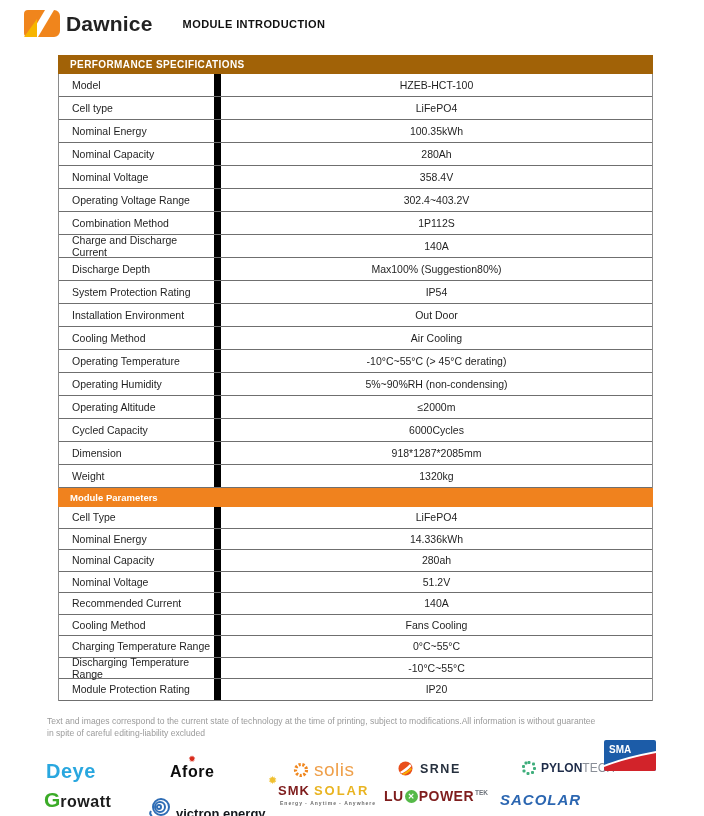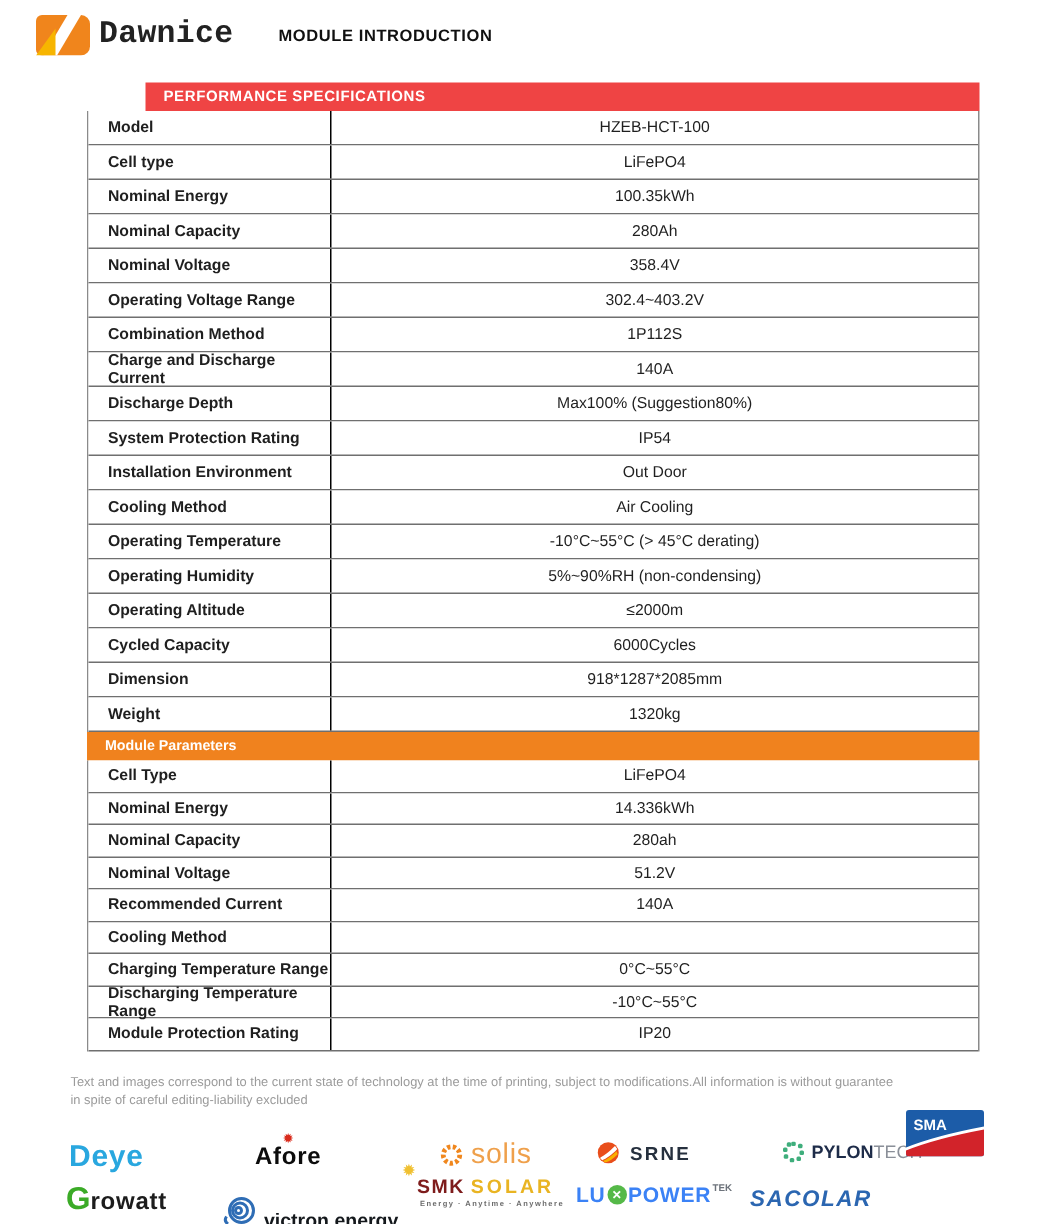--- a/index.html
+++ b/index.html
@@ -4,33 +4,33 @@
 <style>
   * { margin:0; padding:0; box-sizing:border-box; }
   body { background:#e8e8e8; font-family:"Liberation Sans", sans-serif; }
   .page {
     position:relative; width:704px; height:816px; background:#ffffff;
     margin:0 auto; overflow:hidden;
   }
   
   .hdr { position:absolute; left:24px; top:10px; display:flex; align-items:center; }
   .hdr .mark { width:36px; height:27px; }
-  .hdr .brand { margin-left:6px; font-size:21px; font-weight:800; color:#222; letter-spacing:.2px;font-family:Liberation Mono, monospace; }
+  .hdr .brand { margin-left:6px; font-size:21px; font-weight:800; color:#222; letter-spacing:.2px; }
   .hdr .title { margin-left:30px; font-size:11px; font-weight:600; color:#101010; letter-spacing:.4px; }
   
   .spec-table { position:absolute; left:58px; top:55px; width:595px; }
   .band { height:19px; background:#F0821E; color:#fff; display:flex; align-items:center;
           padding-left:12px; font-weight:bold; }
   .band.b1 { font-size:10px; letter-spacing:.4px; }
   .band.b2 { font-size:9.5px; }
   .rows { border-left:1px solid #8a8a8a; border-right:1px solid #8a8a8a; }
   .tr { display:flex; height:23px; border-bottom:1px solid #6f6f6f; background:#fff; }
   .rows.sec2 .tr { height:21.5px; }
   .td { display:flex; align-items:center; font-size:10.5px; color:#1f1f1f; }
-  .td.lbl { width:162px; padding-left:13px; border-right:1px solid #000000;font-weight:bold; }
+  .td.lbl { width:162px; padding-left:13px; border-right:7px solid #000000; }
   .td.val { flex:1; justify-content:center; text-align:center; }
   
   .footnote { position:absolute; left:47px; top:715px; width:615px;
               font-size:8.6px; color:#9b9b9b; line-height:12px; }
   
   .logo { position:absolute; display:flex; align-items:center; }
   .deye { left:46px; top:760px; font-size:20px; font-weight:800; color:#29A7DF; letter-spacing:.5px; }
   .afore { left:170px; top:756px; flex-direction:column; }
   .afore .star { color:#D92B1C; font-size:9px; line-height:7px; }
   .afore .txt { font-size:16px; font-weight:800; color:#0c0c0c; letter-spacing:.5px; }
@@ -48,21 +48,21 @@
   .victron .col { margin-left:4px; display:flex; flex-direction:column;margin-top:20px; }
   .victron .t1 { font-size:13px; font-weight:700; color:#14181c; }
   .victron .t2 { font-size:4.5px; color:#F07D00; letter-spacing:2.5px; margin-top:1px; margin-left:2px; }
   .smk { left:266px; top:783px; flex-direction:column; align-items:flex-start; }
   .smk .rowline { display:flex; align-items:baseline; margin-left:12px; }
   .smk .t1 { font-size:13px; font-weight:800; color:#7E1C1C; letter-spacing:1px; }
   .smk .t2 { font-size:13px; font-weight:700; color:#E9B422; letter-spacing:2px; margin-left:4px; }
   .smk .tag { font-size:5px; color:#6b6b6b; letter-spacing:1px; margin-top:2px; margin-left:14px; font-weight:700; }
   .smk .sun { position:absolute; top:-9px; left:2px; color:#F0C030; font-size:11px; }
   .lux { left:384px; top:788px; align-items:center; }
-  .lux .t { font-size:14px; font-weight:800; color:#3b82f6; letter-spacing:.5px; }
+  .lux .t { font-size:14px; font-weight:800; color:#7f1d1d; letter-spacing:.5px; }
   .lux .tek { font-size:6.5px; font-weight:700; color:#6d737b; margin-left:1px; transform:translateY(-4px); }
   .lux .ball { width:13px; height:13px; border-radius:50%; background:#55B948; color:#fff;
                display:flex; align-items:center; justify-content:center; font-size:8px; font-weight:800; margin:0 1px; }
   .sacolar { left:500px; top:791px; font-size:15px; font-weight:800; font-style:italic;
              color:#2B66B1; letter-spacing:1px; }
   .sma { left:604px; top:740px; }
   
   svg { display:block; }
 </style>
 </head>
@@ -75,21 +75,21 @@
       <path d="M4 0 h26 a6 6 0 0 1 6 6 v15 a6 6 0 0 1 -6 6 h-26 a4 4 0 0 1 -4 -4 v-19 a4 4 0 0 1 4 -4 z" fill="#F0851C"></path>
       <path d="M14 27 L30 0 L21 0 L5 27 z" fill="#ffffff"></path>
       <path d="M0 27 L13 9 L13 27 z" fill="#F7B500"></path>
     </svg>
     <div class="brand">Dawnice</div>
     <div class="title">MODULE INTRODUCTION</div>
   </div>
 
   <div class="spec-table">
 
-    <div class="band b1" style="background: #ef4444; margin-left: 39px;">PERFORMANCE SPECIFICATIONS</div>
+    <div class="band b1" style="background: #a16207;">PERFORMANCE SPECIFICATIONS</div>
 
     <div class="rows sec1">
       <div class="tr">
           <div class="td lbl">Model</div>
           <div class="td val">HZEB-HCT-100</div>
         </div>
       <div class="tr">
           <div class="td lbl">Cell type</div>
           <div class="td val">LiFePO4</div>
         </div>
@@ -177,20 +177,21 @@
       <div class="tr">
           <div class="td lbl">Nominal Voltage</div>
           <div class="td val">51.2V</div>
         </div>
       <div class="tr">
           <div class="td lbl">Recommended Current</div>
           <div class="td val">140A</div>
         </div>
       <div class="tr">
           <div class="td lbl">Cooling Method</div>
+          <div class="td val">Fans Cooling</div>
         </div>
       <div class="tr">
           <div class="td lbl">Charging Temperature Range</div>
           <div class="td val">0°C~55°C</div>
         </div>
       <div class="tr">
           <div class="td lbl">Discharging Temperature Range</div>
           <div class="td val">-10°C~55°C</div>
         </div>
       <div class="tr">

